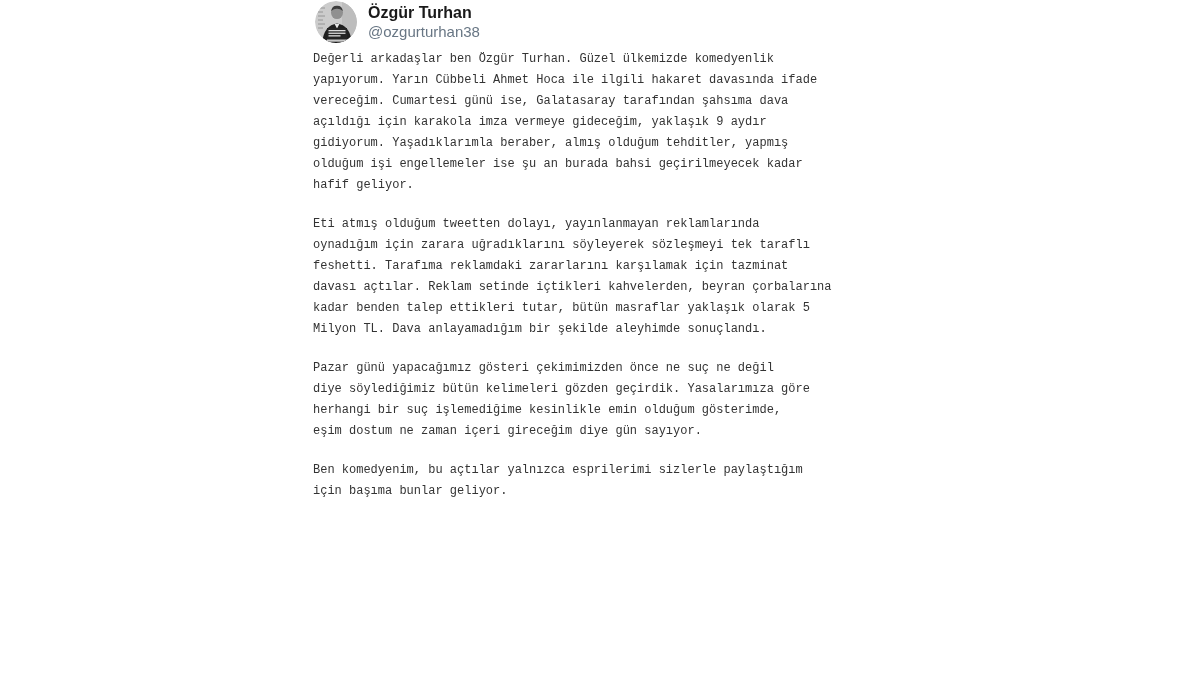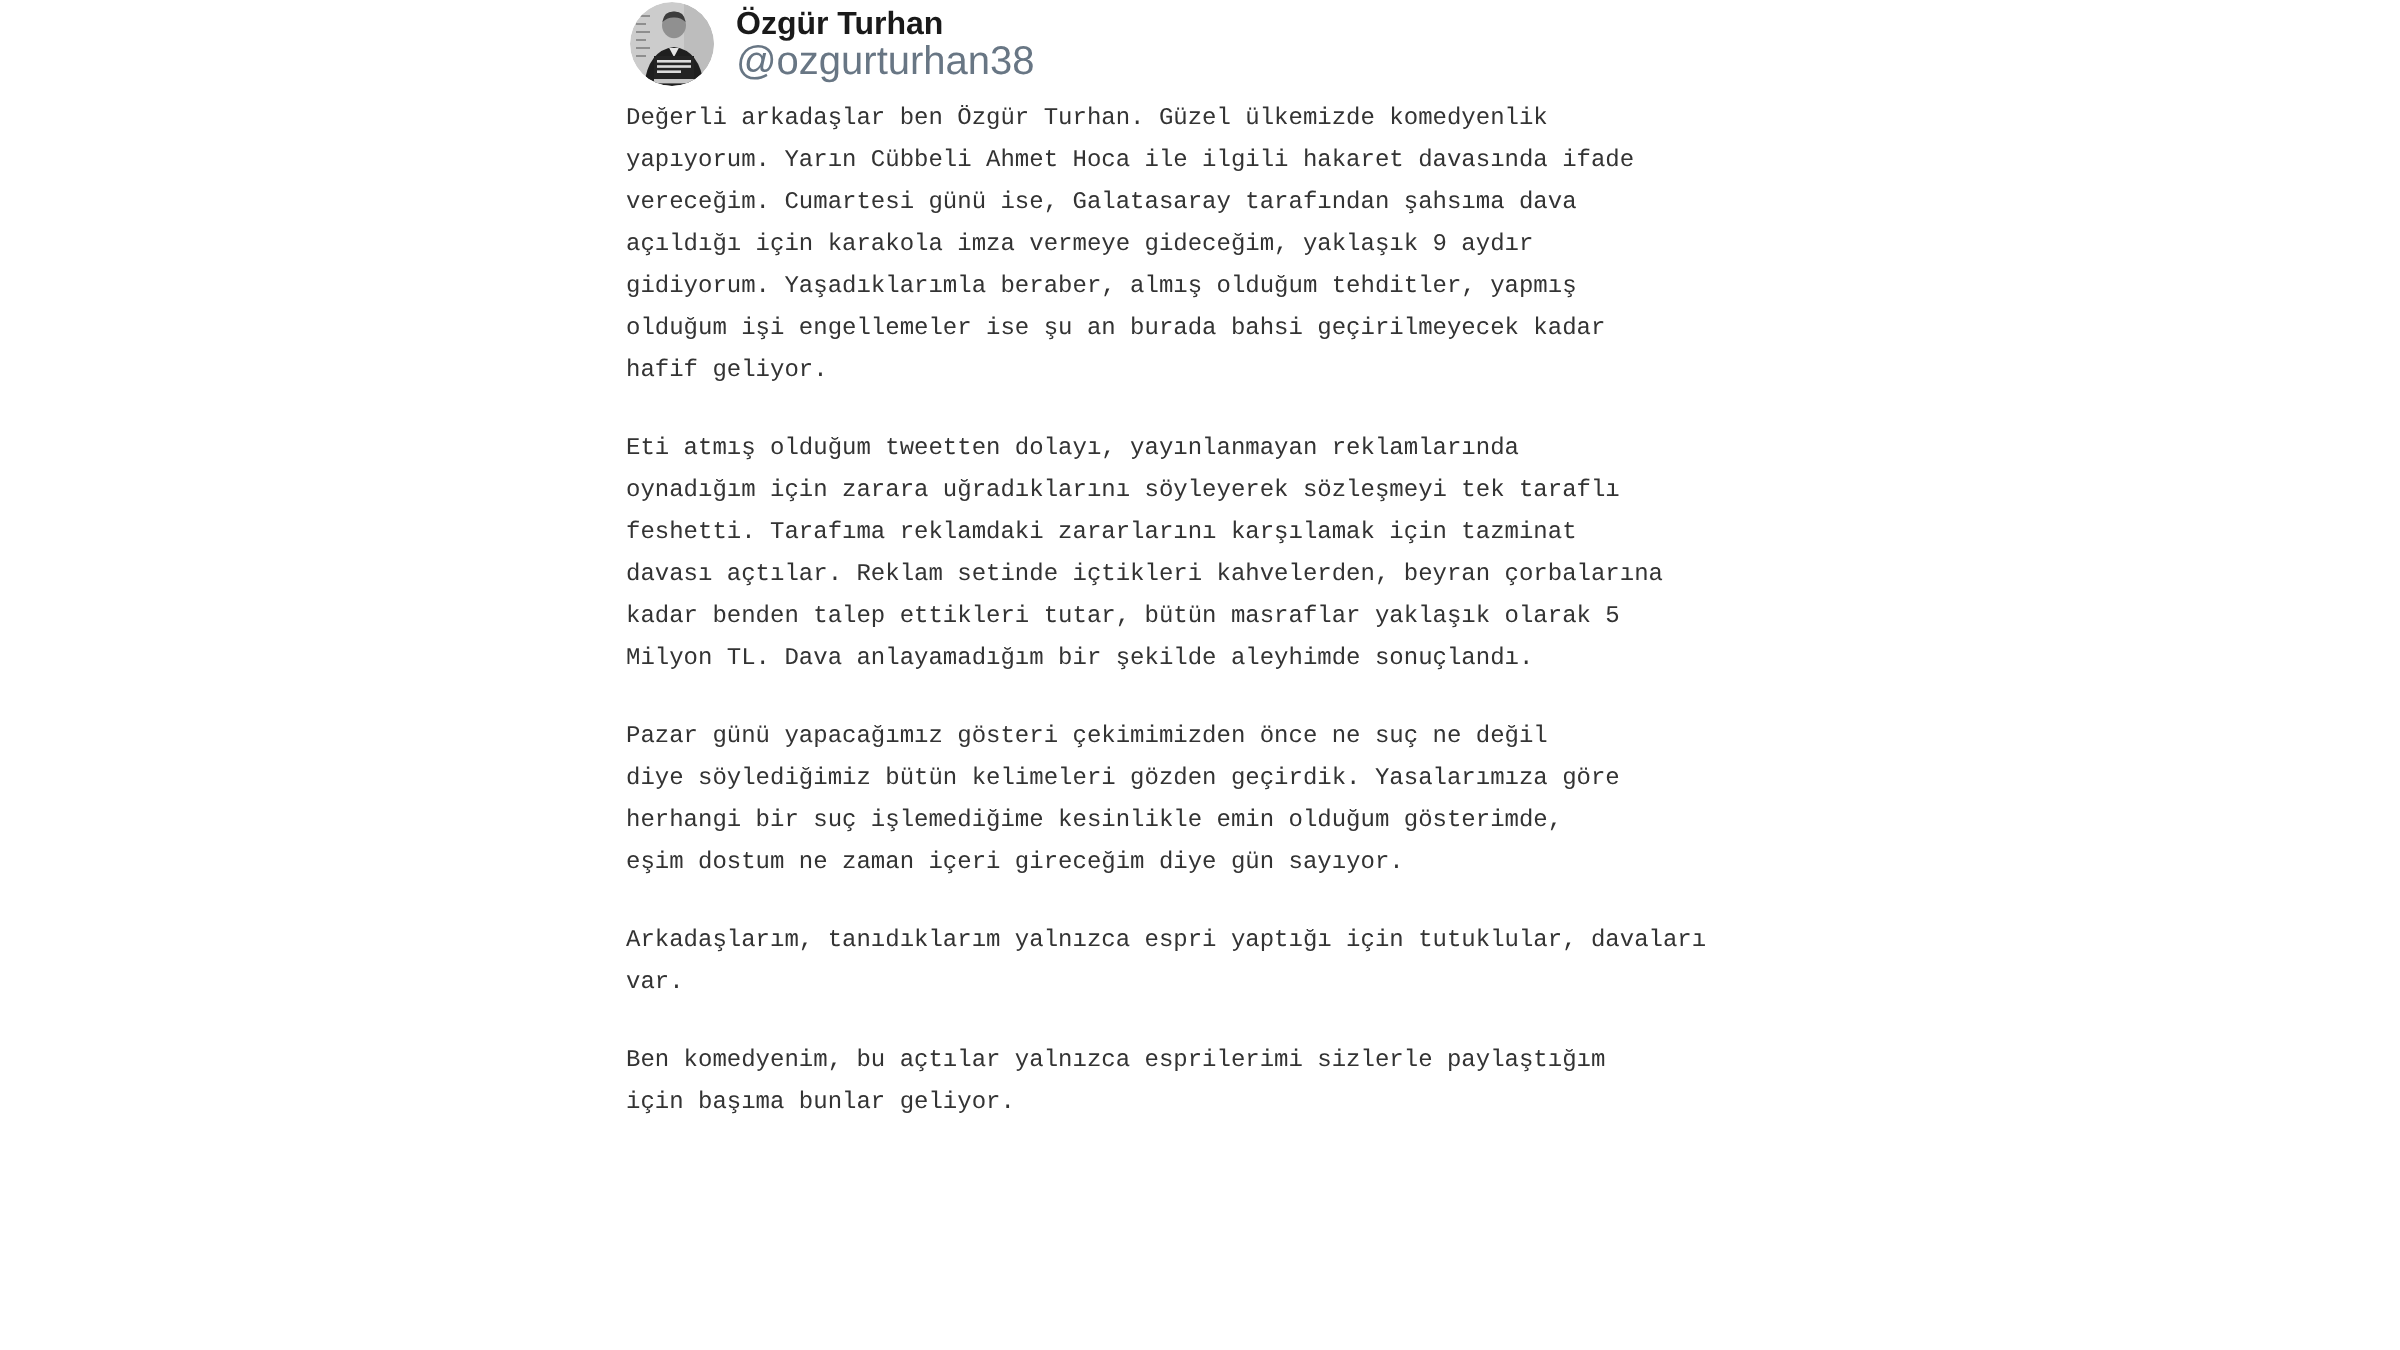--- a/index.html
+++ b/index.html
@@ -23,21 +23,21 @@
   .avatar svg { display: block; width: 42px; height: 42px; }
   .names { position: absolute; left: 55px; top: 3px; }
   .author-name {
     font-size: 16px;
     font-weight: bold;
     line-height: 19px;
     color: var(--c-name, #1a1a1a);
     cursor: pointer;
   }
   .author-handle {
-    font-size: 20px;
+    font-size: 15px;
     line-height: 19px;
     color: var(--c-handle, #687684);
     cursor: pointer;
   }
   .tweet-body {
     position: absolute;
     left: 0; top: 49px;
     width: 620px;
     font-size: 12px;
     line-height: 21px;
@@ -108,20 +108,18 @@
       <p>Eti atmış olduğum tweetten dolayı, yayınlanmayan reklamlarında
 oynadığım için zarara uğradıklarını söyleyerek sözleşmeyi tek taraflı
 feshetti. Tarafıma reklamdaki zararlarını karşılamak için tazminat
 davası açtılar. Reklam setinde içtikleri kahvelerden, beyran çorbalarına
 kadar benden talep ettikleri tutar, bütün masraflar yaklaşık olarak 5
 Milyon TL. Dava anlayamadığım bir şekilde aleyhimde sonuçlandı.</p>
       <p>Pazar günü yapacağımız gösteri çekimimizden önce ne suç ne değil
 diye söylediğimiz bütün kelimeleri gözden geçirdik. Yasalarımıza göre
 herhangi bir suç işlemediğime kesinlikle emin olduğum gösterimde,
 eşim dostum ne zaman içeri gireceğim diye gün sayıyor.</p>
-      <p>Arkadaşlarım, tanıdıklarım yalnızca espri yaptığı için tutuklular, davaları
-var.</p>
       <p>Ben komedyenim, bu açtılar yalnızca esprilerimi sizlerle paylaştığım
 için başıma bunlar geliyor.</p>
     </div>
 
   </div>
 </div>
 
 </body></html>

